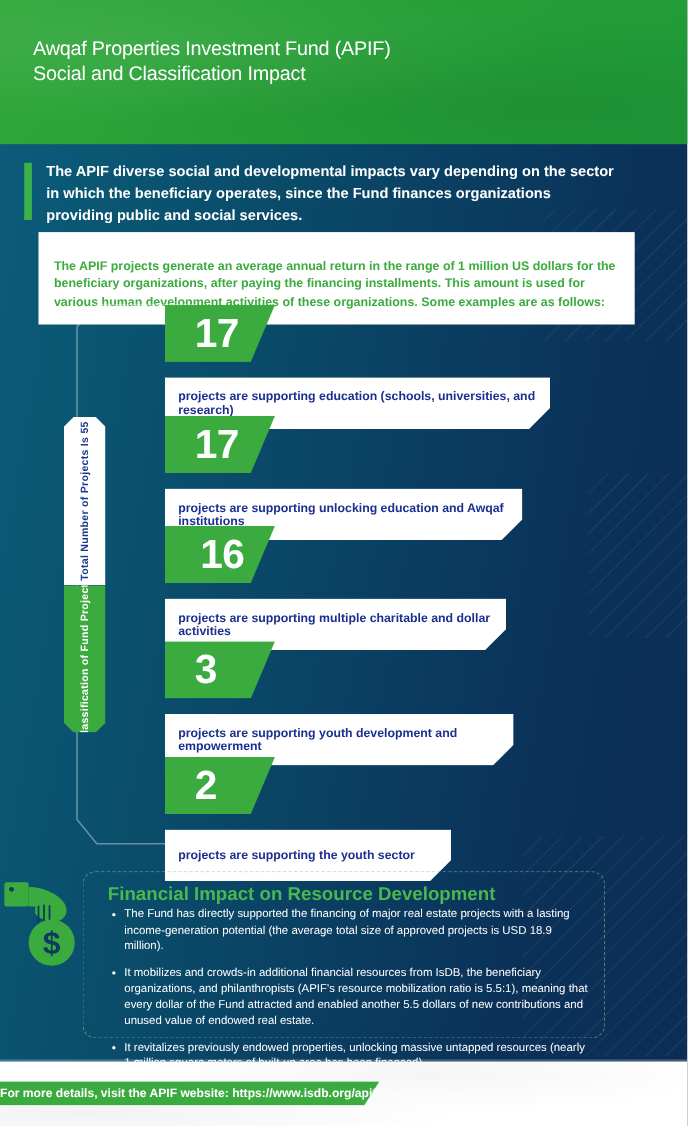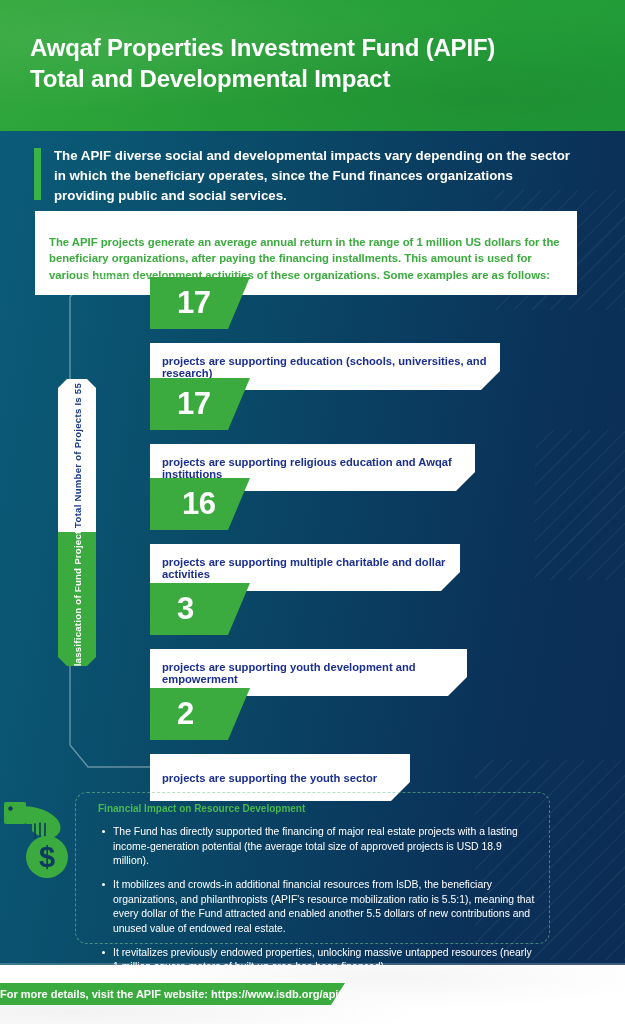--- a/index.html
+++ b/index.html
@@ -43,30 +43,30 @@
     background-image:
       radial-gradient(ellipse at 18% 30%, rgba(255,255,255,0.07) 0%, rgba(255,255,255,0) 55%),
       radial-gradient(ellipse at 78% 75%, rgba(0,0,0,0.08) 0%, rgba(0,0,0,0) 60%),
       linear-gradient(135deg, #33a83c 0%, #27a037 45%, #1f9a38 100%);
   }
   .header-title {
     position: absolute;
     left: 30px; top: 33px;
     width: 560px;
     color: #ffffff;
-    font-size: 24px;
-    font-weight: bold;
+    font-size: 18px;
+    font-weight: normal;
     line-height: 1.29;
     letter-spacing: -0.2px;
   }
 
   
   .intro-wrap {
     position: absolute;
-    left: 34px; top: 146px;
+    left: 22px; top: 146px;
     width: 560px;
   }
   .intro-bar {
     position: absolute;
     left: 0; top: 2px;
     width: 7px; height: 52px;
     background: #3cb24a;
   }
   .intro-text {
     margin-left: 20px;
@@ -134,21 +134,21 @@
 
   
   .bar { position: absolute; }
 
   .bar-num {
     position: absolute;
     left: 0; top: 0;
     height: 52px;
     background: #3cab3f;
     color: #ffffff;
-    font-size: 31px;
+    font-size: 37px;
     font-weight: bold;
     display: flex;
     align-items: center;
     padding-left: 27px;
     letter-spacing: -0.5px;
   }
   .bar-label {
     position: absolute;
     left: 0;
     top: 66px;
@@ -167,21 +167,21 @@
     position: absolute;
     left: 75px; top: 792px;
     width: 475px; height: 152px;
     border: 1px dashed rgba(120,200,150,0.55);
     border-radius: 12px;
   }
   .fin-title {
     position: absolute;
     left: 22px; top: 10px;
     color: #49b94f;
-    font-size: 10px;
+    font-size: 17px;
     font-weight: bold;
   }
   .fin-list {
     position: absolute;
     left: 24px; top: 32px;
     width: 440px;
     list-style: none;
   }
   .fin-list li {
     position: relative;
@@ -245,21 +245,21 @@
 
 <div id="page">
 
   <div class="hatch hatch-a"></div>
   <div class="hatch hatch-c"></div>
   <div class="hatch hatch-b"></div>
 
   <div class="header">
     <div class="header-title">
       <div>Awqaf Properties Investment Fund (APIF)</div>
-      <div>Total and Developmental Impact</div>
+      <div>Social and Classification Impact</div>
     </div>
   </div>
 
   <div class="intro-wrap">
     <div class="intro-bar"></div>
     <div class="intro-text">The APIF diverse social and developmental impacts vary depending on the sector in which the beneficiary operates, since the Fund finances organizations providing public and social services.</div>
   </div>
 
   <div class="note-box">
     <div class="note-text">The APIF projects generate an average annual return in the range of 1 million US dollars for the beneficiary organizations, after paying the financing installments. This amount is used for various human development activities of these organizations. Some examples are as follows:</div>
@@ -276,21 +276,21 @@
     <span>Classification of Fund Projects</span>
   </div>
 
   <div class="bar" id="bar-0" style="left:150px; top:277px; width:400px; height:99px;">
     <div class="bar-num" style="width: 100px; clip-path: polygon(0px 0px, 100px 0px, 78px 52px, 0px 52px);">17</div>
     <div class="bar-label" style="width: 350px; clip-path: polygon(0px 0px, 350px 0px, 350px 28px, 331px 47px, 0px 47px);">projects are supporting education (schools, universities, and research)</div>
   </div>
 
   <div class="bar" id="bar-1" style="left:150px; top:378px; width:400px; height:99px;">
     <div class="bar-num" style="width: 100px; clip-path: polygon(0px 0px, 100px 0px, 78px 52px, 0px 52px);">17</div>
-    <div class="bar-label" style="width: 325px; clip-path: polygon(0px 0px, 325px 0px, 325px 28px, 306px 47px, 0px 47px);">projects are supporting religious education and Awqaf institutions</div>
+    <div class="bar-label" style="width: 325px; clip-path: polygon(0px 0px, 325px 0px, 325px 28px, 306px 47px, 0px 47px);">projects are supporting unlocking education and Awqaf institutions</div>
   </div>
 
   <div class="bar" id="bar-2" style="left:150px; top:478px; width:400px; height:99px;">
     <div class="bar-num" style="width: 100px; clip-path: polygon(0px 0px, 100px 0px, 78px 52px, 0px 52px); padding-left: 32px;">16</div>
     <div class="bar-label" style="width: 310px; clip-path: polygon(0px 0px, 310px 0px, 310px 28px, 291px 47px, 0px 47px);">projects are supporting multiple charitable and dollar activities</div>
   </div>
 
   <div class="bar" id="bar-3" style="left:150px; top:583px; width:400px; height:99px;">
     <div class="bar-num" style="width: 100px; clip-path: polygon(0px 0px, 100px 0px, 78px 52px, 0px 52px);">3</div>
     <div class="bar-label" style="width: 317px; clip-path: polygon(0px 0px, 317px 0px, 317px 28px, 298px 47px, 0px 47px);">projects are supporting youth development and empowerment</div>

